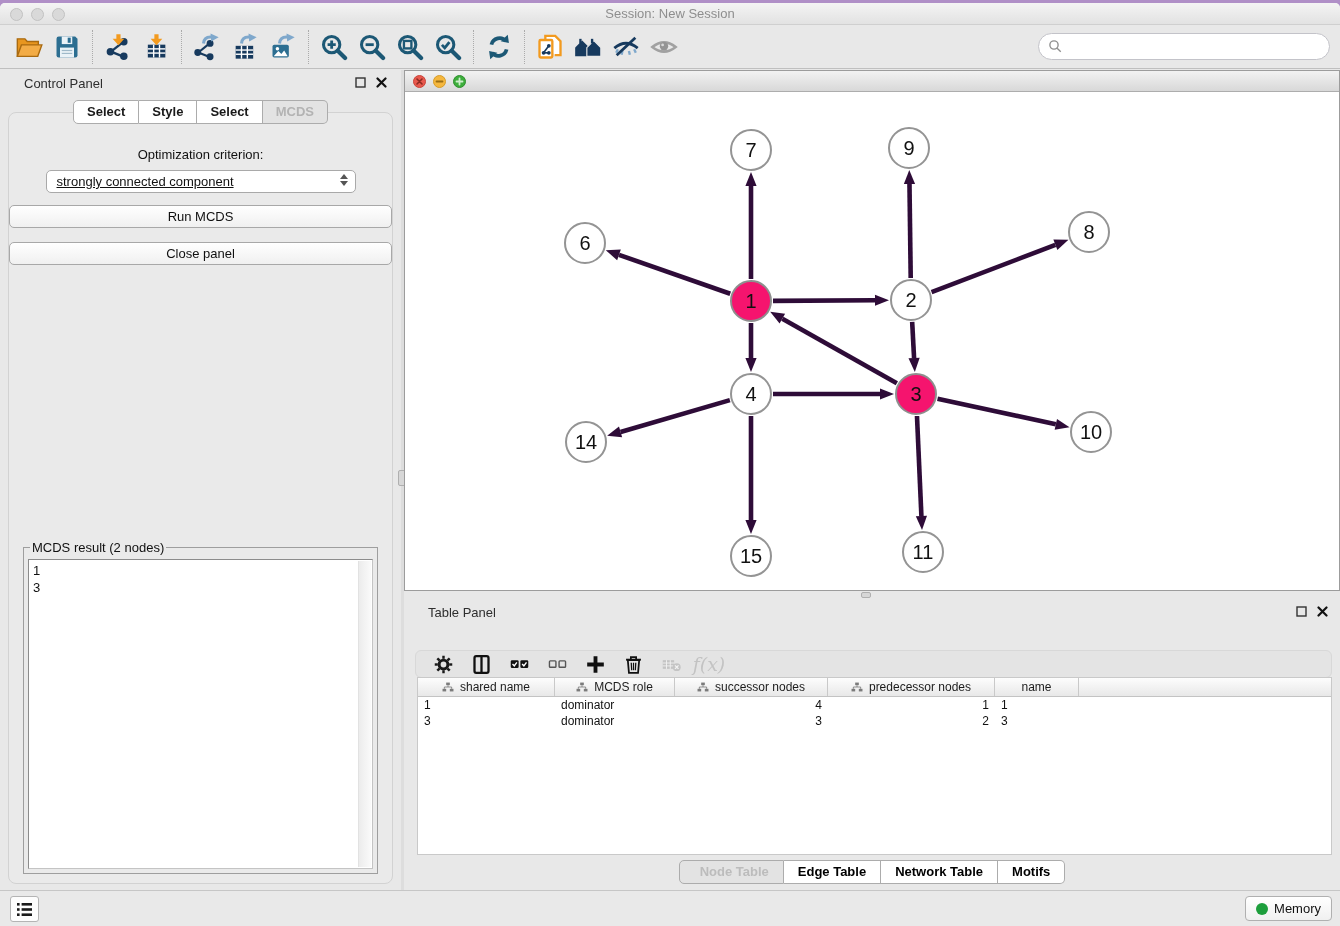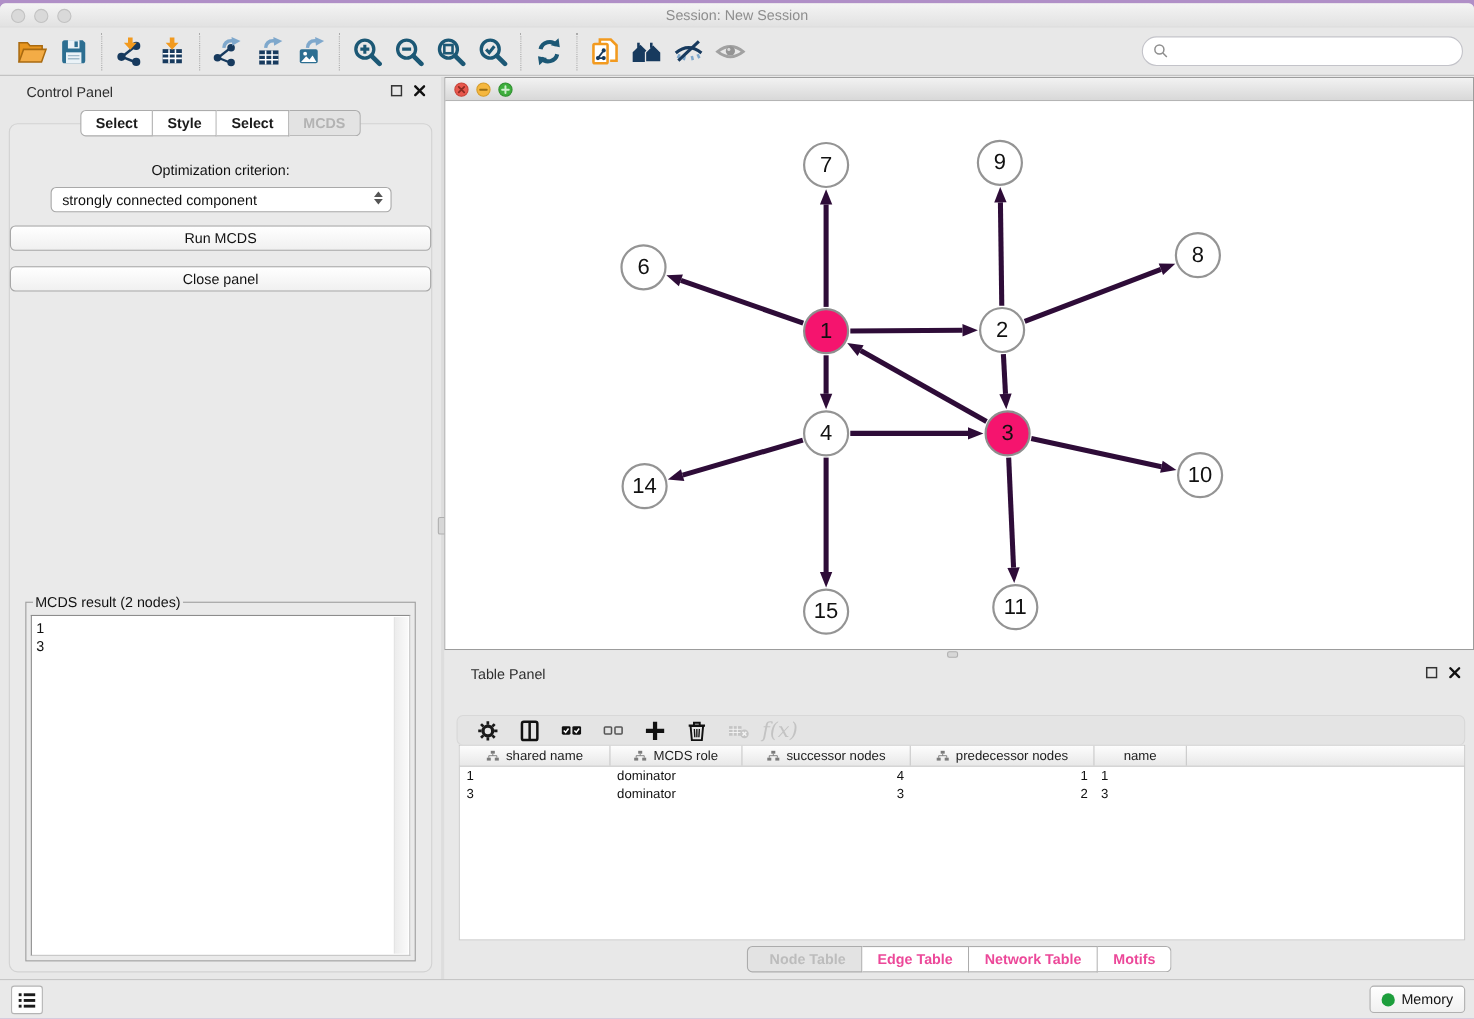--- a/index.html
+++ b/index.html
@@ -39,21 +39,21 @@
   .seg .tab { background:#fff; border:1px solid #ACACAC; border-left:none; padding:3px 13px 4px;
     font-size:13px; font-weight:bold; color:#1A1A1A; cursor:default; }
   .seg .tab:first-child { border-left:1px solid #ACACAC; border-radius:5px 0 0 5px; }
   .seg .tab:last-child { border-radius:0 5px 5px 0; }
   .seg .tab.active { background:#E3E3E3; color:#B3B3B3; }
   .cp-body { position:absolute; left:8px; right:8px; top:42px; bottom:6px; background:#EAEAEA;
     border:1px solid #D2D2D2; border-radius:8px; }
   .opt-label { margin-top:34px; text-align:center; font-size:13px; color:#111; }
   .dropdown { position:relative; margin:8px auto 0; width:310px; height:23px; background:#fff;
     border:1px solid #A9A9A9; border-radius:5px; font-size:13px; color:#111;
-    display:flex; align-items:center; padding-left:10px; cursor:default; }
+    display:flex; align-items:center; padding-left:10px; cursor:default;text-decoration:underline; }
   .chev { position:absolute; right:7px; top:3px; display:flex; flex-direction:column; gap:2px; }
   .chev i { display:block; width:0; height:0; border-left:4px solid transparent; border-right:4px solid transparent; }
   .chev i.up { border-bottom:5px solid #555; }
   .chev i.dn { border-top:5px solid #555; }
   .btn-row { display:flex; justify-content:center; gap:14px; margin-top:12px;flex-direction:column; }
   .mac-btn { background:linear-gradient(#FFFFFF,#F0F0F0); border:1px solid #A8A8A8; border-radius:5px;
     font-size:13px; color:#111; padding:3px 16px; cursor:default; font-family:inherit; }
   fieldset.result { position:absolute; left:14px; right:14px; top:427px; bottom:9px;
     border:1px solid #9E9E9E; padding:4px; }
   fieldset.result legend { font-size:13px; color:#111; padding:0 2px; margin-left:2px; }
@@ -99,21 +99,21 @@
   .fx { font-family:"DejaVu Serif","Liberation Serif",serif; font-style:italic; font-size:19px; color:#A9A9A9; }
   .ntable { position:absolute; left:13px; right:8px; top:78px; bottom:35px; background:#fff; border:1px solid #C9C9C9; }
   .nt-header { display:flex; height:19px; background:linear-gradient(#FDFDFD,#E8E8E8); border-bottom:1px solid #C3C3C3; }
   .th { display:flex; align-items:center; justify-content:center; gap:6px; font-size:12px; color:#1C1C1C;
     border-right:1px solid #C9C9C9; height:100%; cursor:default; }
   .th svg { width:12px; height:12px; }
   .nt-row { display:flex; height:16px; font-size:12px; color:#111; }
   .td { padding:1px 6px 0; height:100%; overflow:hidden; white-space:nowrap; }
   .bottom-tabs { position:absolute; left:0; right:0; bottom:6px; display:flex; justify-content:center; }
   .bottom-tabs .tab { background:#fff; border:1px solid #ACACAC; border-left:none; padding:3px 14px 4px;
-    font-size:13px; font-weight:bold; color:#ec4899; cursor:default; }
+    font-size:13px; font-weight:bold; color:#000000; cursor:default; }
   .bottom-tabs .tab:first-child { border-left:1px solid #ACACAC; border-radius:5px 0 0 5px;padding-left:20px; }
   .bottom-tabs .tab:last-child { border-radius:0 5px 5px 0; }
   .bottom-tabs .tab.active { background:#E3E3E3; color:#BCBCBC; }
 
   
   .statusbar { position:absolute; left:0; right:0; bottom:0; height:36px; background:#E9E9E9; border-top:1px solid #C6C6C6; }
   .list-btn { position:absolute; left:10px; top:5px; width:29px; height:26px; background:#FDFDFD;
     border:1px solid #B4B4B4; border-radius:3px; display:flex; align-items:center; justify-content:center; }
   .list-btn svg { width:17px; height:15px; }
   .memory-btn { position:absolute; right:8px; top:5px; height:25px; background:linear-gradient(#FFFFFF,#F0F0F0);

